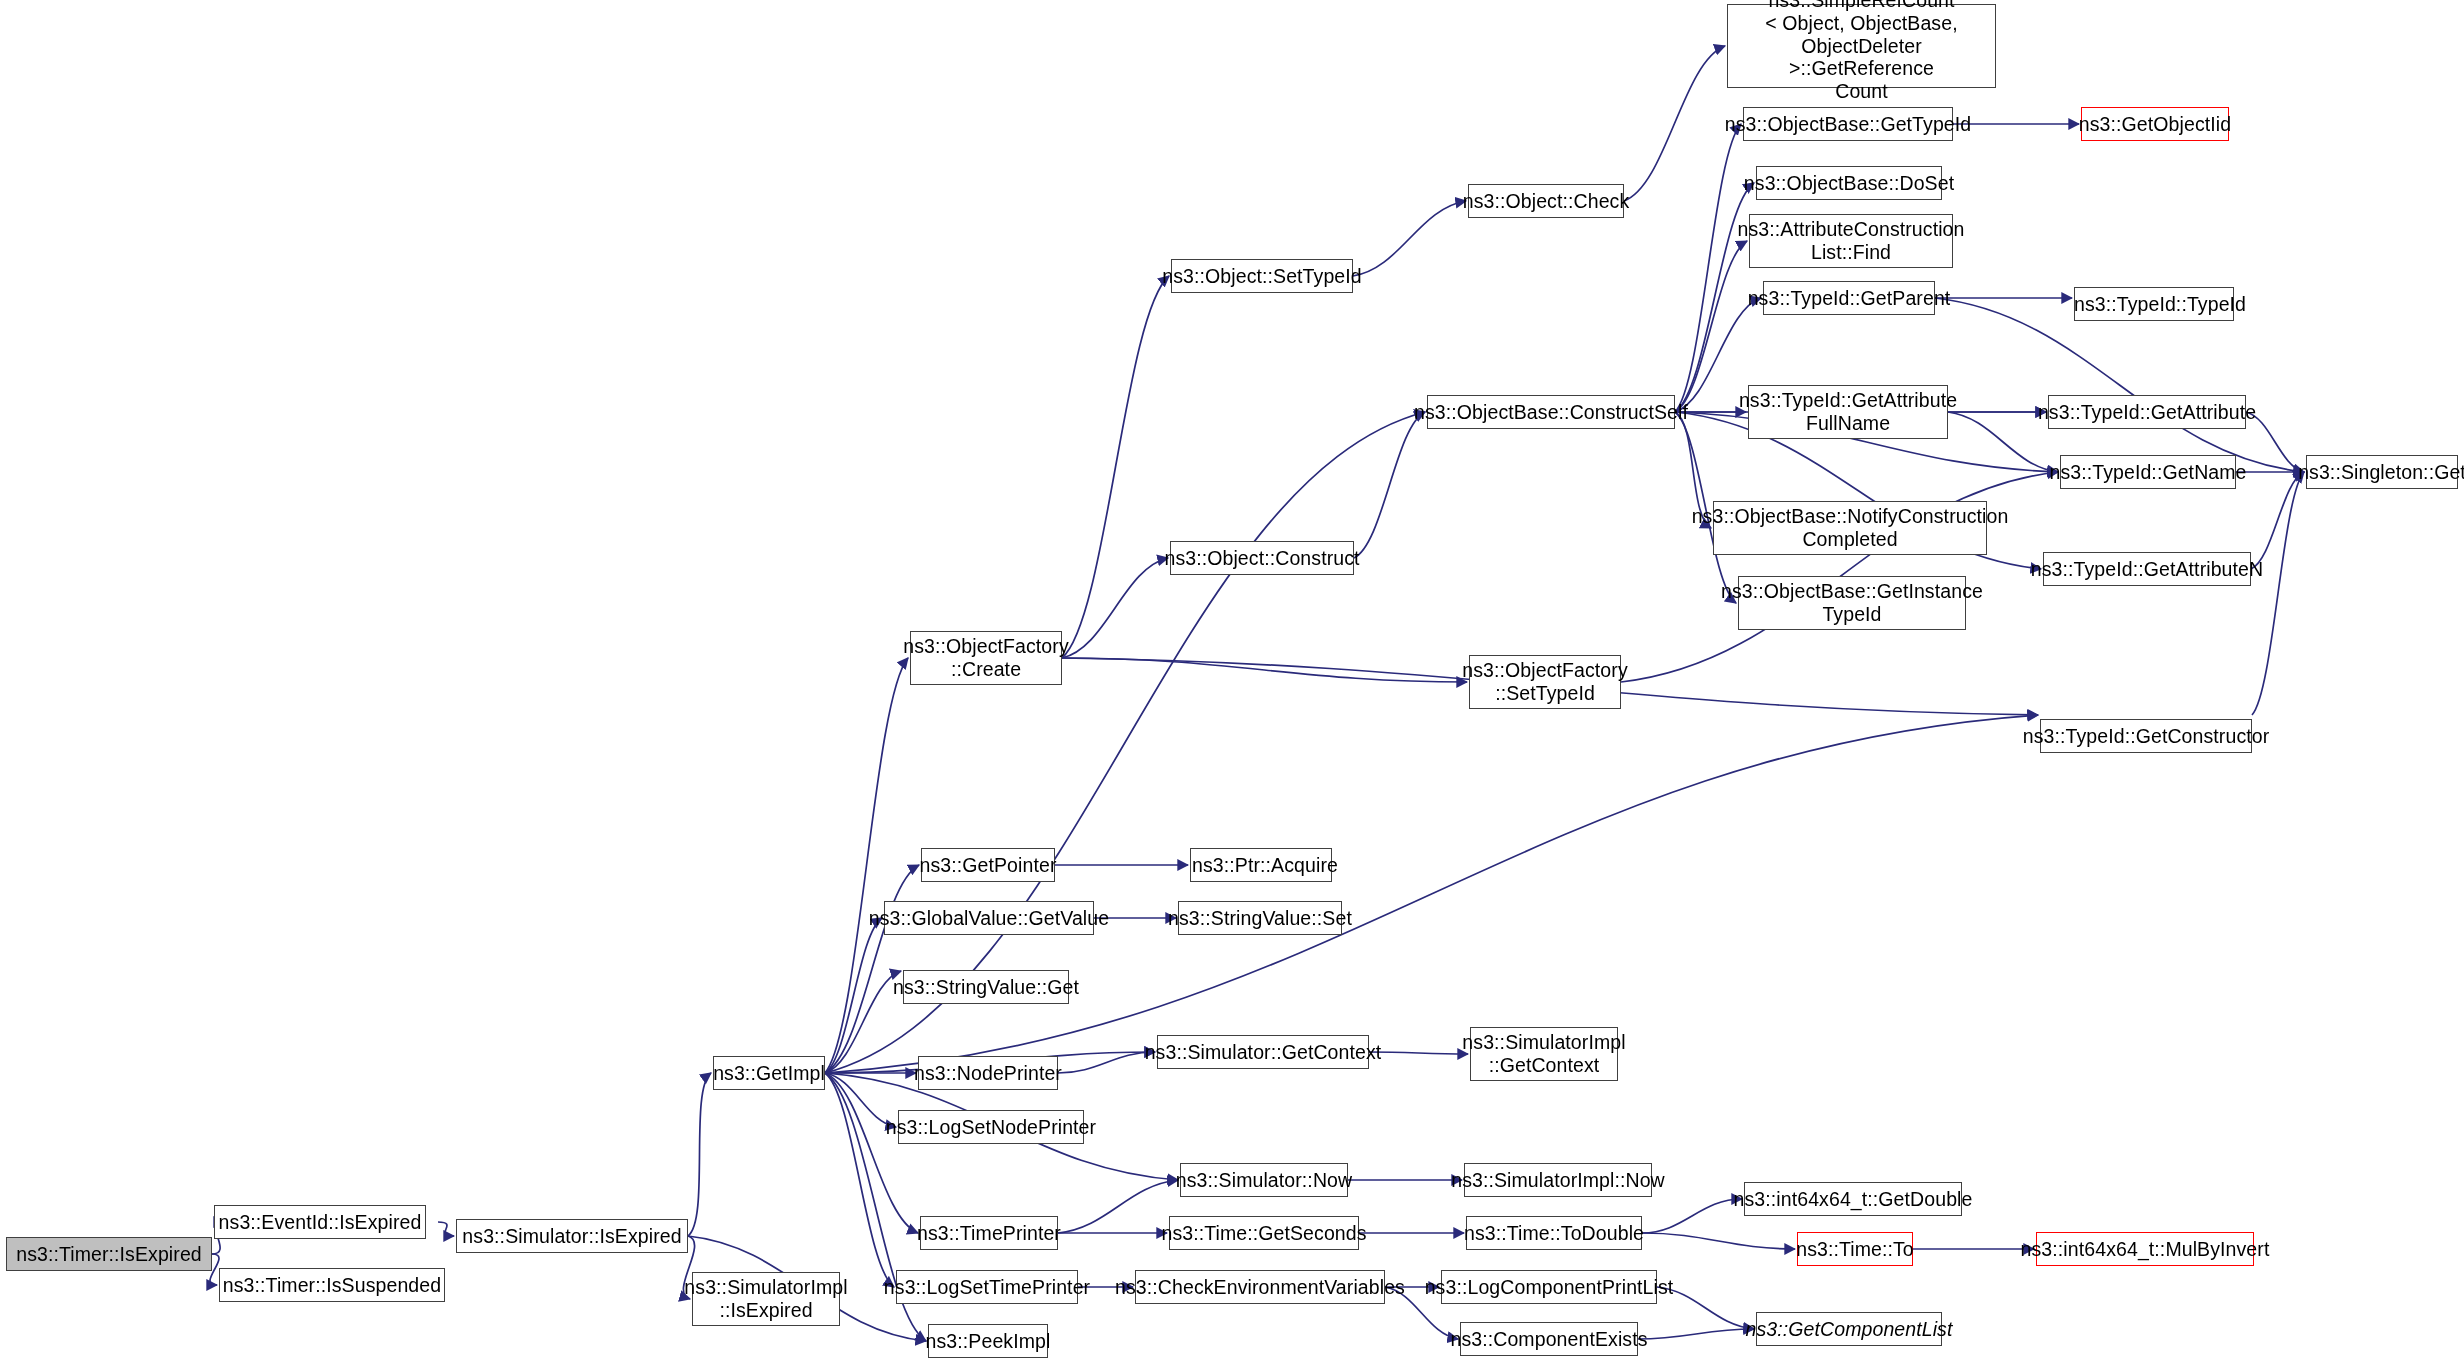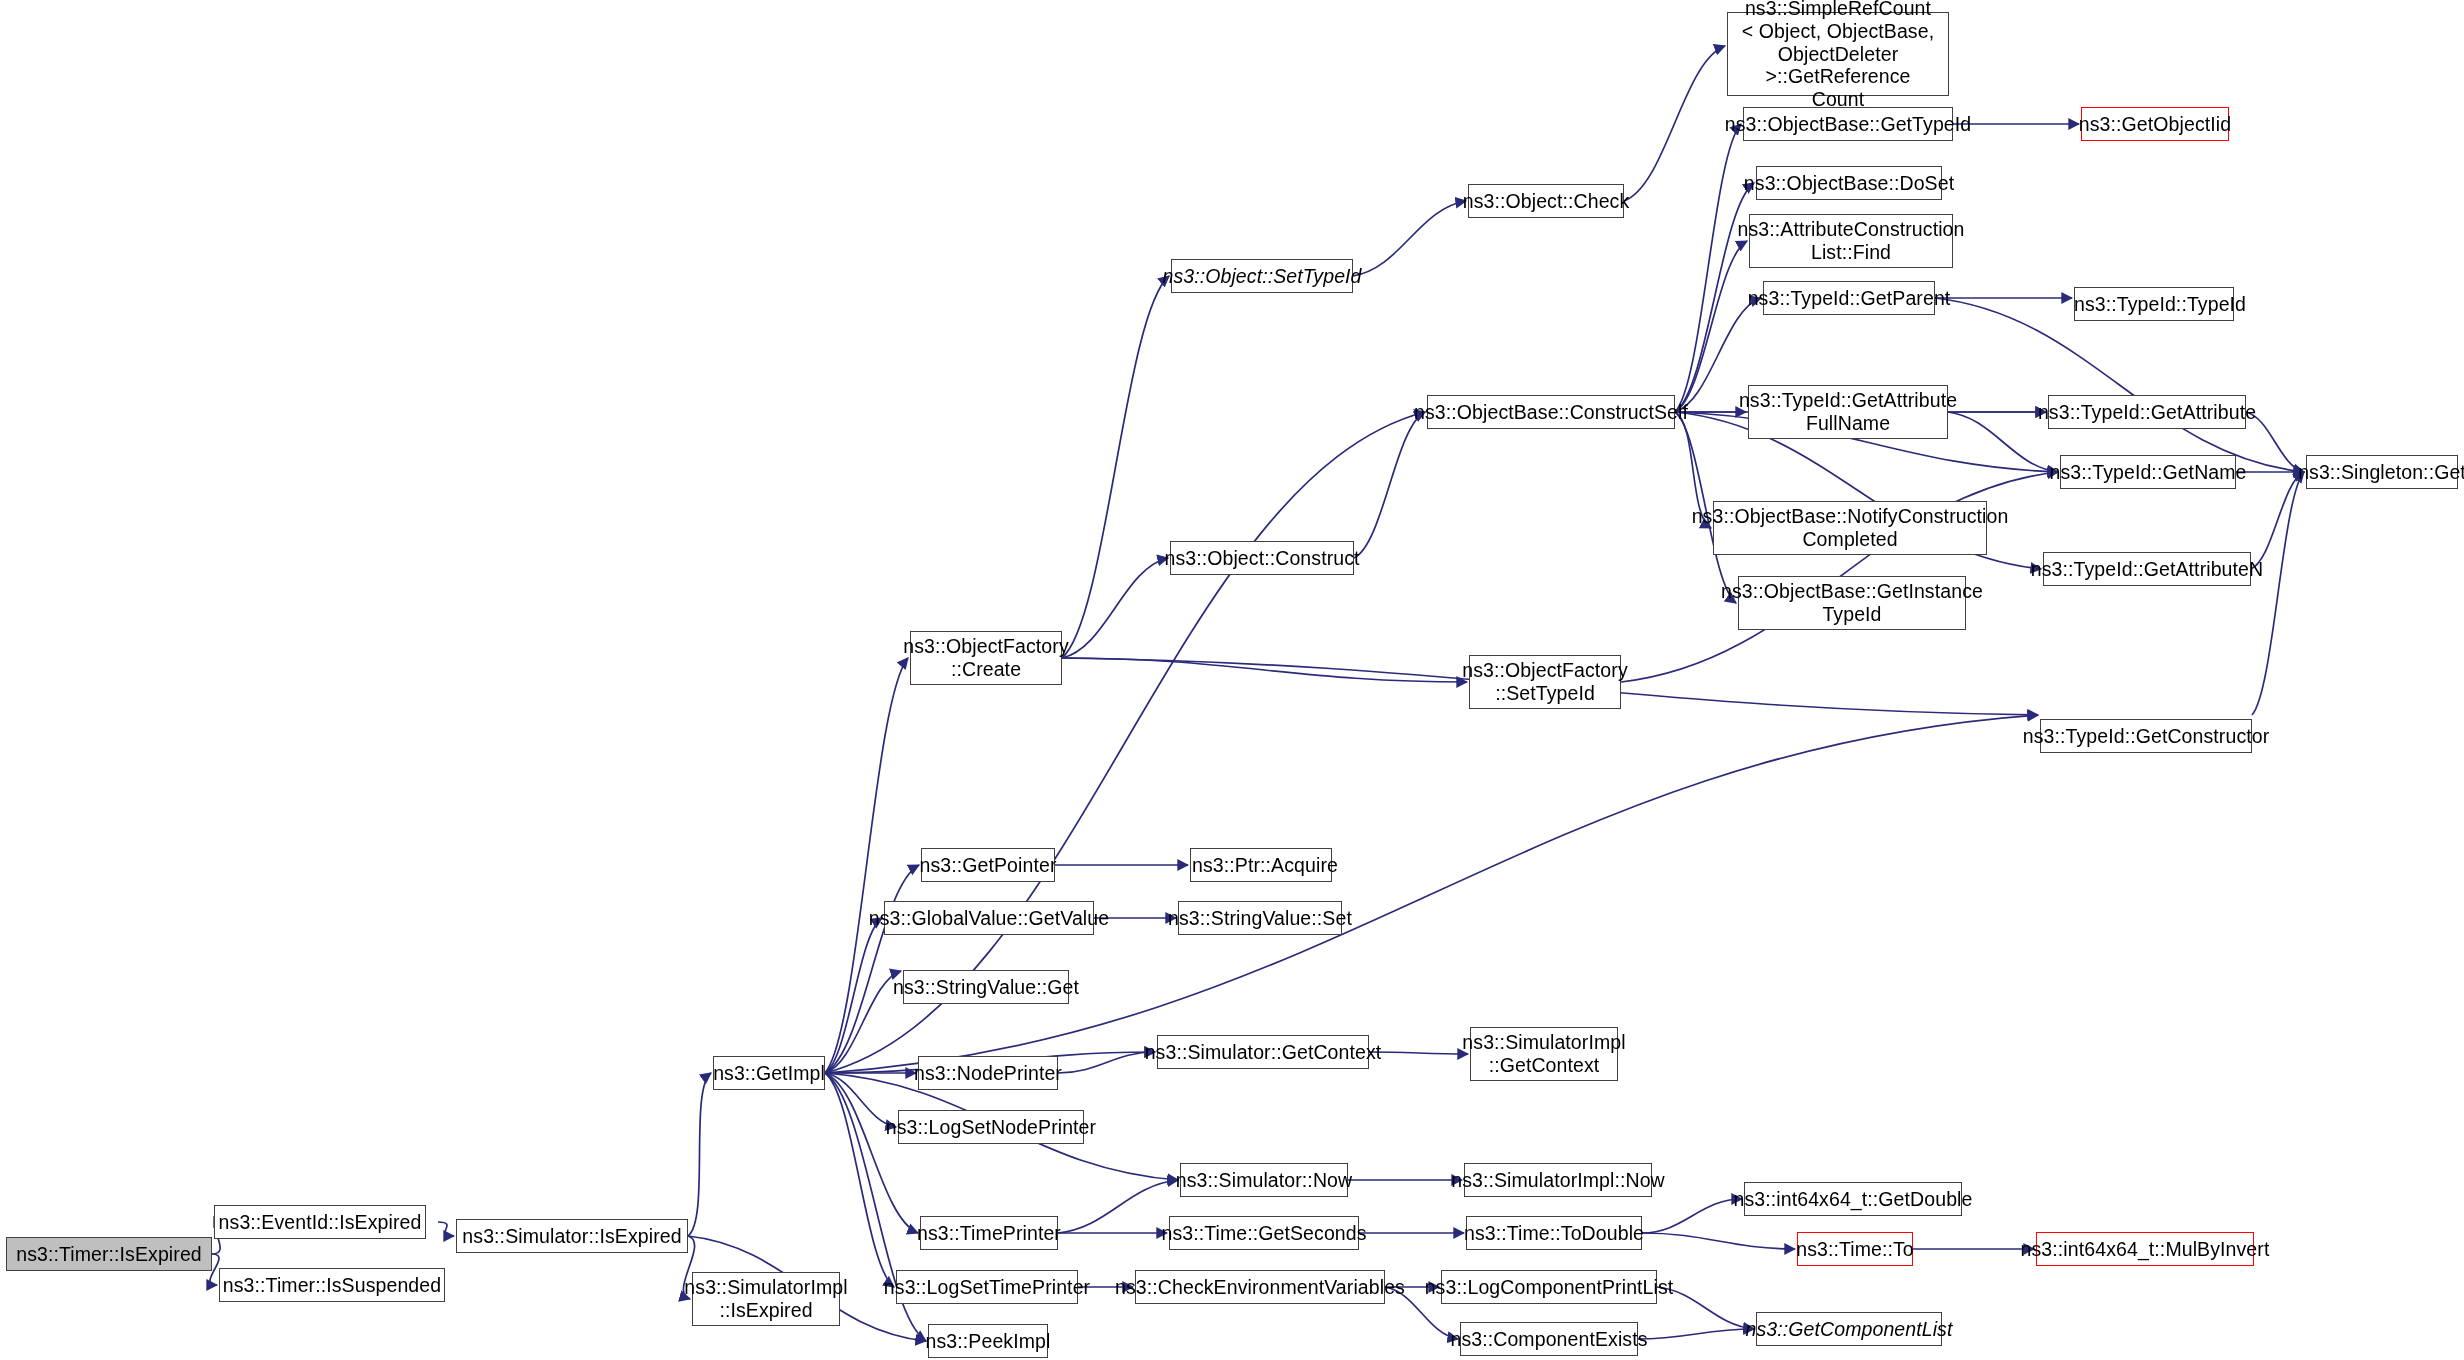--- a/index.html
+++ b/index.html
@@ -137,27 +137,27 @@
       <div class="node red" style="left: 1797px; top: 1232px; width: 116px; height: 34px;">ns3::Time::To</div>
       <div class="node red" style="left: 2036px; top: 1232px; width: 218px; height: 34px;">ns3::int64x64_t::MulByInvert</div>
       <div class="node" style="left: 896px; top: 1270px; width: 182px; height: 34px;">ns3::LogSetTimePrinter</div>
       <div class="node" style="left: 1135px; top: 1270px; width: 250px; height: 34px;">ns3::CheckEnvironmentVariables</div>
       <div class="node" style="left: 1441px; top: 1270px; width: 216px; height: 34px;">ns3::LogComponentPrintList</div>
       <div class="node" style="left: 1460px; top: 1322px; width: 178px; height: 34px;">ns3::ComponentExists</div>
       <div class="node" style="left: 1756px; top: 1312px; width: 186px; height: 34px; font-style: italic;">ns3::GetComponentList</div>
       <div class="node" style="left: 928px; top: 1324px; width: 120px; height: 34px;">ns3::PeekImpl</div>
       <div class="node" style="left: 910px; top: 631px; width: 152px; height: 54px;">ns3::ObjectFactory
 ::Create</div>
-      <div class="node" style="left: 1171px; top: 259px; width: 182px; height: 34px; font-style: italic;">ns3::Object::SetTypeId</div>
+      <div class="node" style="left: 1171px; top: 259px; width: 182px; height: 34px;">ns3::Object::SetTypeId</div>
       <div class="node" style="left: 1170px; top: 541px; width: 184px; height: 34px;">ns3::Object::Construct</div>
       <div class="node" style="left: 1469px; top: 655px; width: 152px; height: 54px;">ns3::ObjectFactory
 ::SetTypeId</div>
       <div class="node" style="left: 1468px; top: 184px; width: 156px; height: 34px;">ns3::Object::Check</div>
       <div class="node" style="left: 1427px; top: 395px; width: 248px; height: 34px;">ns3::ObjectBase::ConstructSelf</div>
-      <div class="node" style="left: 1727px; top: 12px; width: 222px; height: 84px;">ns3::SimpleRefCount
+      <div class="node" style="left: 1727px; top: 4px; width: 269px; height: 84px;">ns3::SimpleRefCount
 &lt; Object, ObjectBase,
  ObjectDeleter &gt;::GetReference
 Count</div>
       <div class="node" style="left: 1743px; top: 107px; width: 210px; height: 34px;">ns3::ObjectBase::GetTypeId</div>
       <div class="node red" style="left: 2081px; top: 107px; width: 148px; height: 34px;">ns3::GetObjectIid</div>
       <div class="node" style="left: 1756px; top: 166px; width: 186px; height: 34px;">ns3::ObjectBase::DoSet</div>
       <div class="node" style="left: 1749px; top: 214px; width: 204px; height: 54px;">ns3::AttributeConstruction
 List::Find</div>
       <div class="node" style="left: 1763px; top: 281px; width: 172px; height: 34px;">ns3::TypeId::GetParent</div>
       <div class="node" style="left: 2074px; top: 287px; width: 160px; height: 34px; padding-left: 16px;">ns3::TypeId::TypeId</div>

